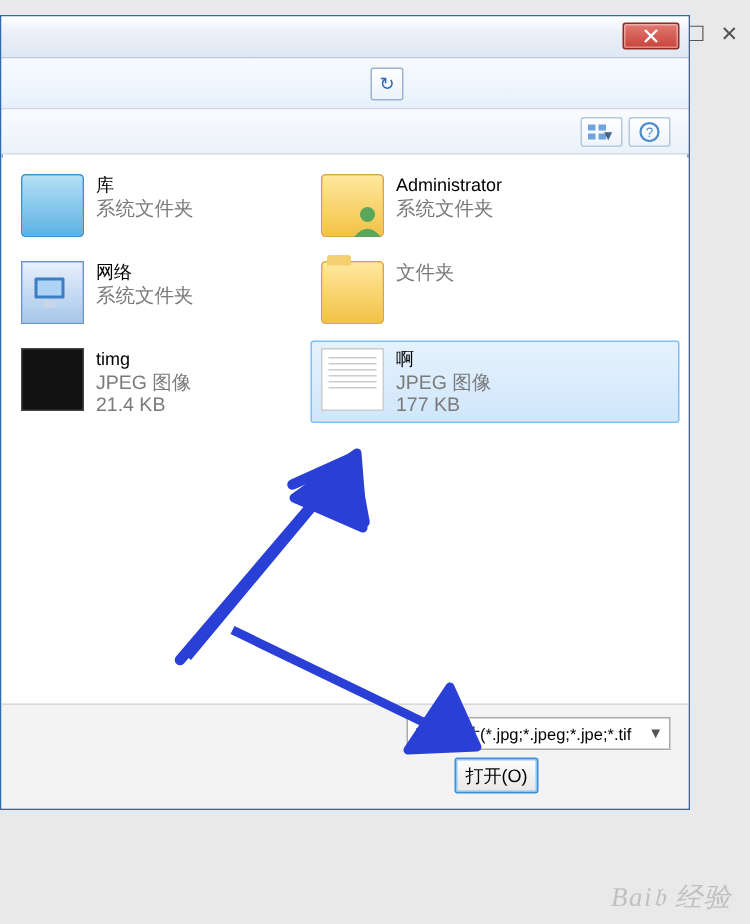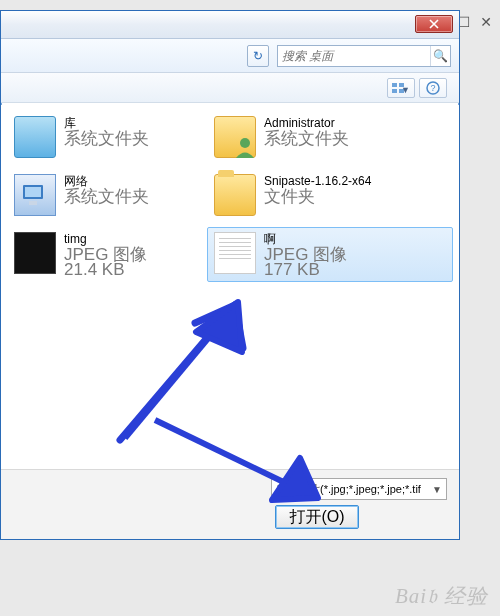--- a/index.html
+++ b/index.html
@@ -33,38 +33,38 @@
     .thumb.folder { background:linear-gradient(#ffe89e,#f3c246); border-color:#dba63a; border-radius:3px; }
     .thumb.folder:before{content:'';position:absolute;top:-5px;left:3px;width:16px;height:7px;background:#f5d06e;border-radius:2px 2px 0 0;}
     .thumb.user { background:linear-gradient(#ffe89e,#f3c246); border-color:#dba63a; border-radius:3px; }
     .thumb.lib { background:linear-gradient(#b5e0f5,#5db1e4); border-color:#3c8fc4; border-radius:3px; }
     .thumb.net { background:linear-gradient(#e8f0fb,#a6c6ea); border-color:#6a97cf; }
     .thumb.dark { background:#111; border-color:#444; }
     .thumb.doc { background:#fff; border-color:#ccc; }
     
     .meta { font-size:12px; line-height:15px; }
     .name { color:#000; white-space:nowrap; }
-    .sub { color:#7a7a7a; font-size:17px; white-space:nowrap; }
+    .sub { color:#7a7a7a; font-size:13px; white-space:nowrap; }
 
     .footer { position:absolute; bottom:0; left:0; right:0; height:70px; background:#f3f3f3; border-top:1px solid #d9d9d9; padding:8px 10px; }
     .filter { position:absolute; right:12px; top:8px; width:176px; height:22px; border:1px solid #a9a9a9; background:#fff; display:flex; align-items:center; padding:0 4px; font-size:11px; }
     .filter .chv{ margin-left:auto; font-size:10px; color:#555; }
 
-    .btn { position:absolute; bottom:10px; width:84px; height:24px; border:1px solid #919191; background:linear-gradient(#fdfdfd,#e7e7e7); font-size:16px; border-radius:2px; cursor:pointer; }
+    .btn { position:absolute; bottom:10px; width:56px; height:24px; border:1px solid #919191; background:linear-gradient(#fdfdfd,#e7e7e7); font-size:12px; border-radius:2px; cursor:pointer; }
     .btn.primary { right:100px; border:1px solid #3c8fd8; box-shadow:0 0 0 1px #8ec6f3 inset; }
     .btn.cancel { right:14px; }
 
     
     .bg-ctrl { position:absolute; top:14px; right:8px; display:flex; gap:10px; color:#555; font-family: Arial; font-size:14px; }
     .bg-ctrl span { cursor:default; }
 
     
     .arrows { position:absolute; inset:0; pointer-events:none; }
 
-    .watermark { position:absolute; bottom:6px; right:12px; font-size:21px; color:rgba(70,70,70,.25); font-style:italic; font-family: Georgia, serif; letter-spacing:1px; }
+    .watermark { position:absolute; bottom:6px; right:12px; font-size:18px; color:rgba(70,70,70,.25); font-style:italic; font-family: Georgia, serif; letter-spacing:1px; }
     
     svg.user-ov{position:absolute;bottom:-2px;right:-2px;}
     svg.net-ov{position:absolute;top:4px;left:4px;}
     .doc-lines{position:absolute;top:5px;left:4px;right:4px;}
     .doc-lines div{height:1px;background:#ccc;margin-bottom:3px;}
   </style>
 </head>
 <body>
 
 <div class="bg-ctrl">
@@ -77,24 +77,20 @@
   <div class="titlebar">
     <div class="close-box">
       <svg width="10" height="10" viewBox="0 0 10 10">
           <path d="M1 1 L9 9 M9 1 L1 9" stroke="#fff" stroke-width="1.6"></path>
         </svg>
     </div>
   </div>
 
   <div class="navbar">
     <div class="refresh-btn">↻</div>
-    <div class="search-box">
-      <input type="text" placeholder="搜索 桌面" style="">
-      <div class="search-icon-box">🔍</div>
-    </div>
   </div>
 
   <div class="toolbar">
     <div class="view-ico v1">
       <svg width="16" height="12" viewBox="0 0 16 12" style="margin:3px 0 0 3px">
           <rect x="1" y="1" width="5" height="4" fill="#6ea4db"></rect>
           <rect x="8" y="1" width="5" height="4" fill="#6ea4db"></rect>
           <rect x="1" y="7" width="5" height="4" fill="#6ea4db"></rect>
           <rect x="8" y="7" width="5" height="4" fill="#6ea4db"></rect>
         </svg>
@@ -149,21 +145,20 @@
             </svg>
         </div>
         <div class="meta">
           <div class="name">Administrator</div>
           <div class="sub">系统文件夹</div>
         </div>
       </div>
       <div class="item">
         <div class="thumb folder"></div>
         <div class="meta">
-          <div class="name">Snipaste-1.16.2-x64</div>
           <div class="sub">文件夹</div>
         </div>
       </div>
       <div class="item selected">
         <div class="thumb doc">
           <div class="doc-lines">
               <div></div>
               <div></div>
               <div></div>
               <div></div>

